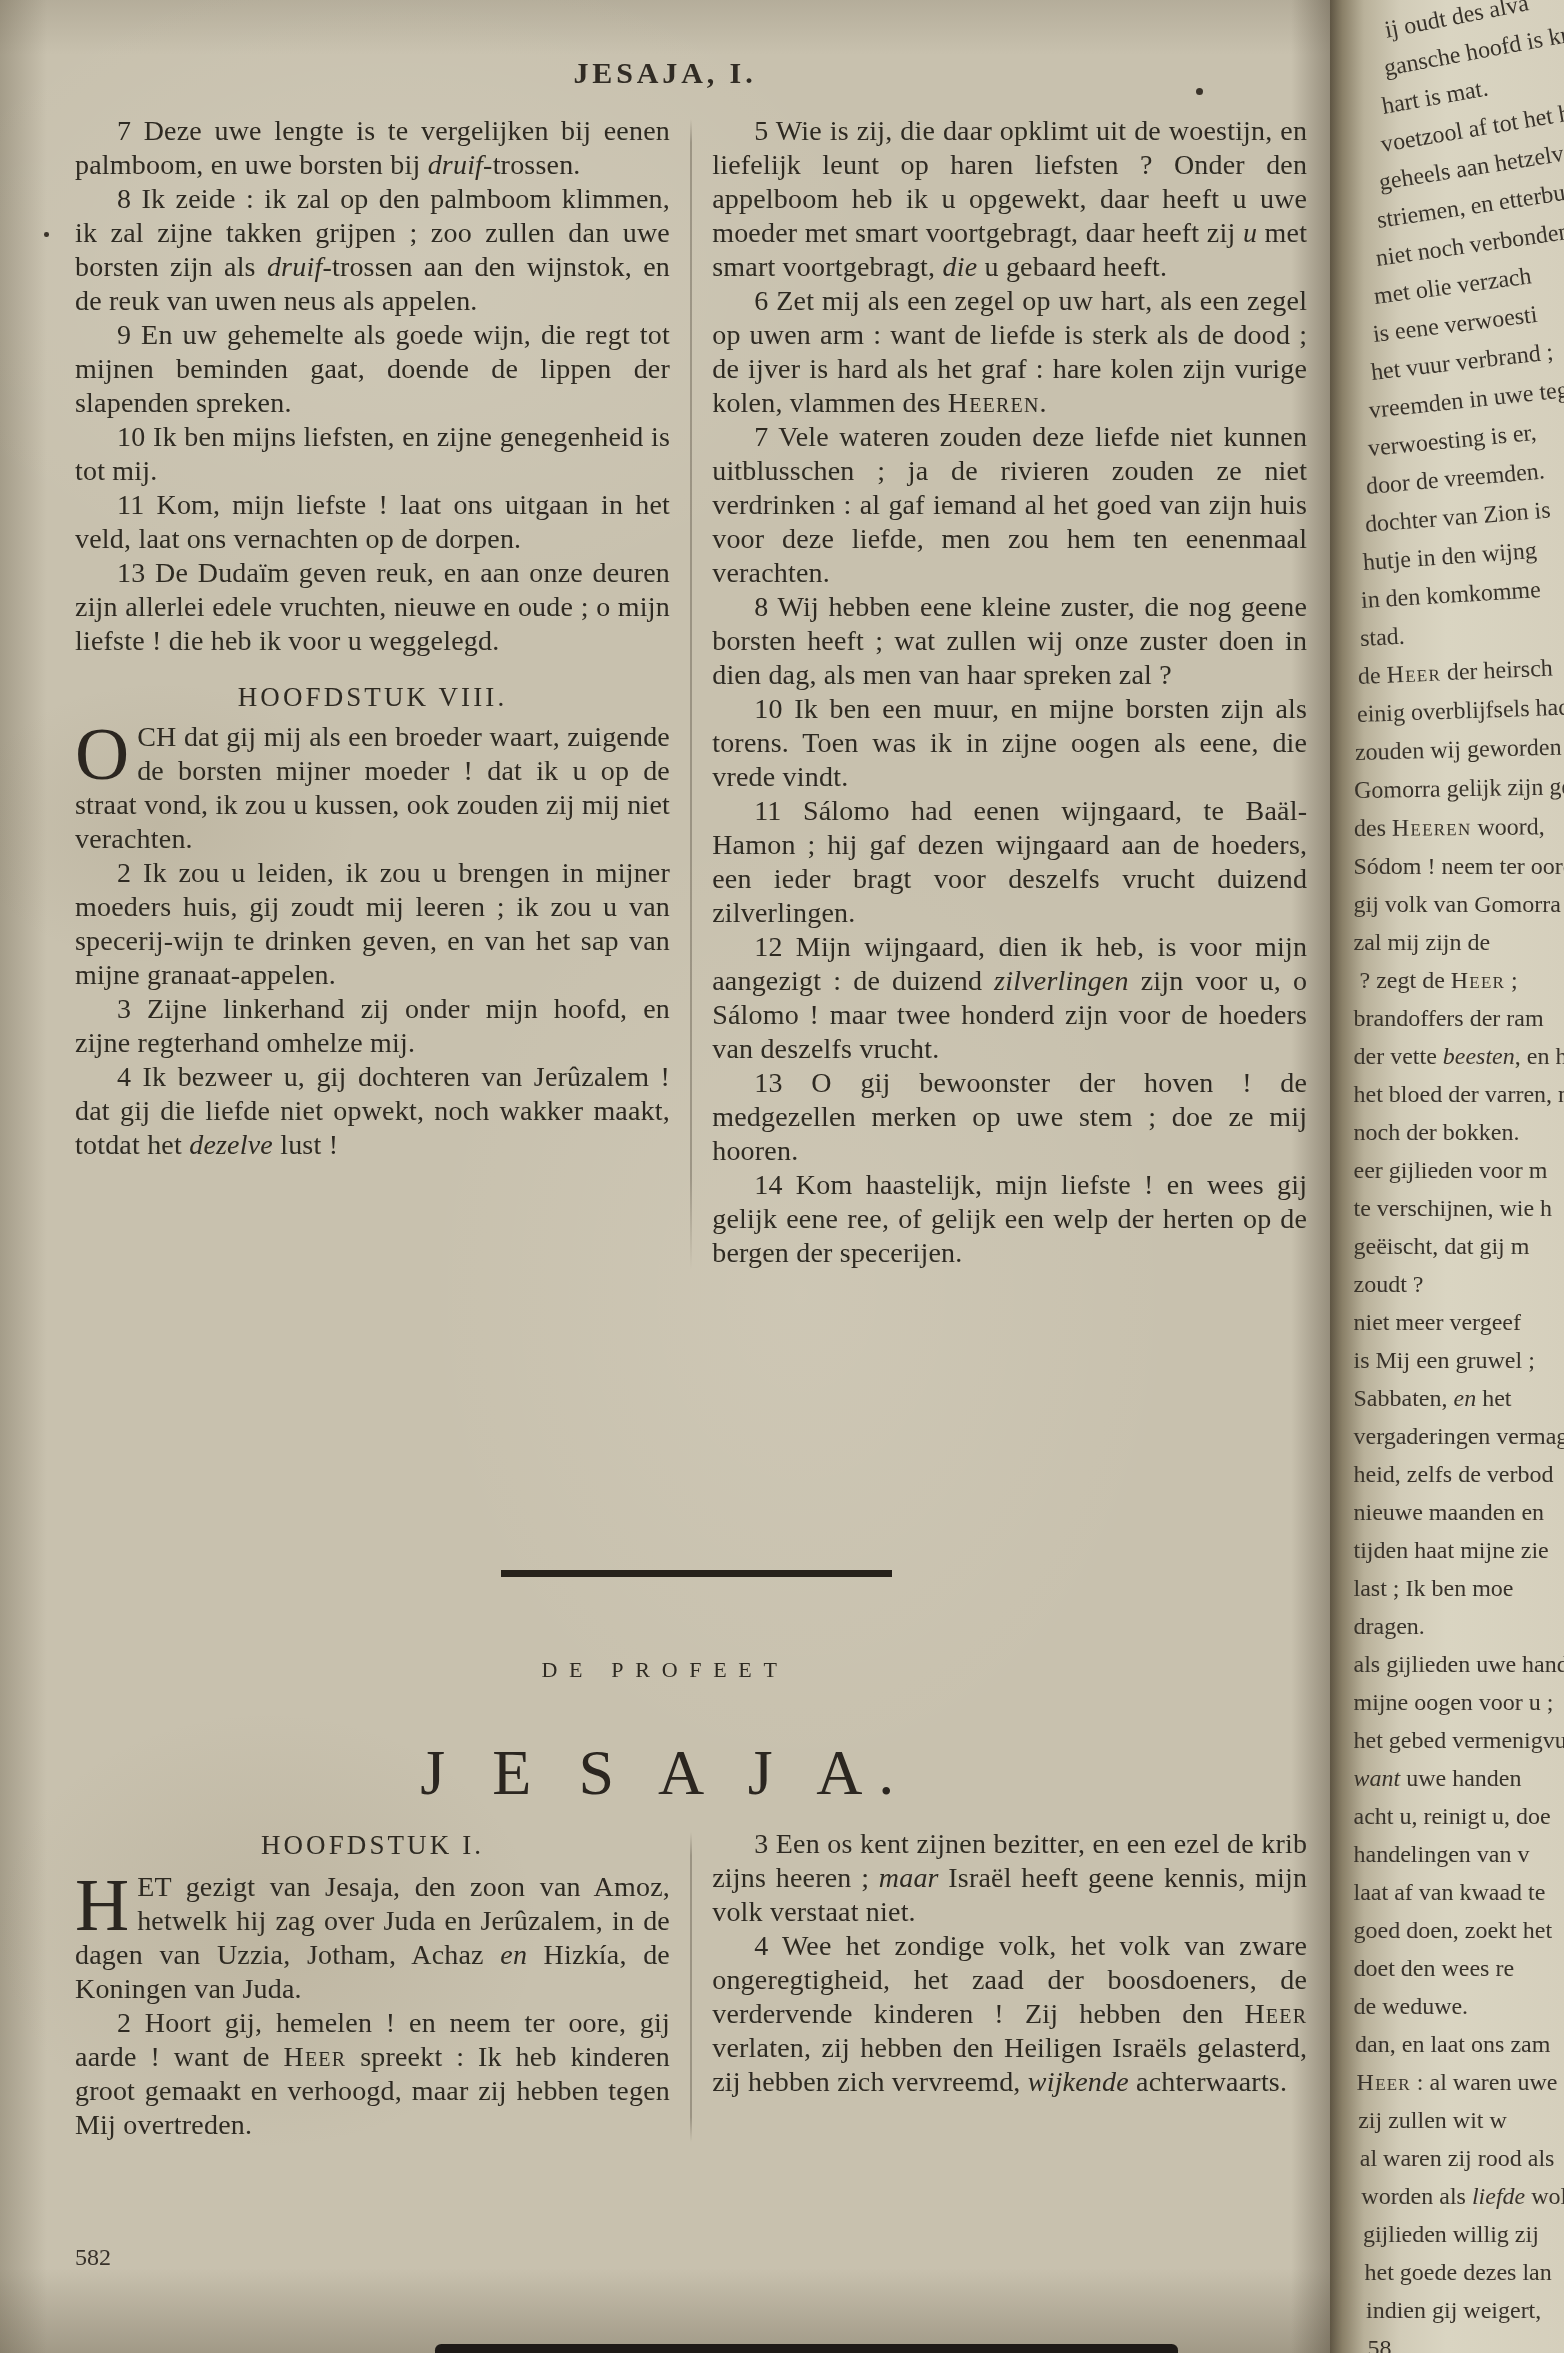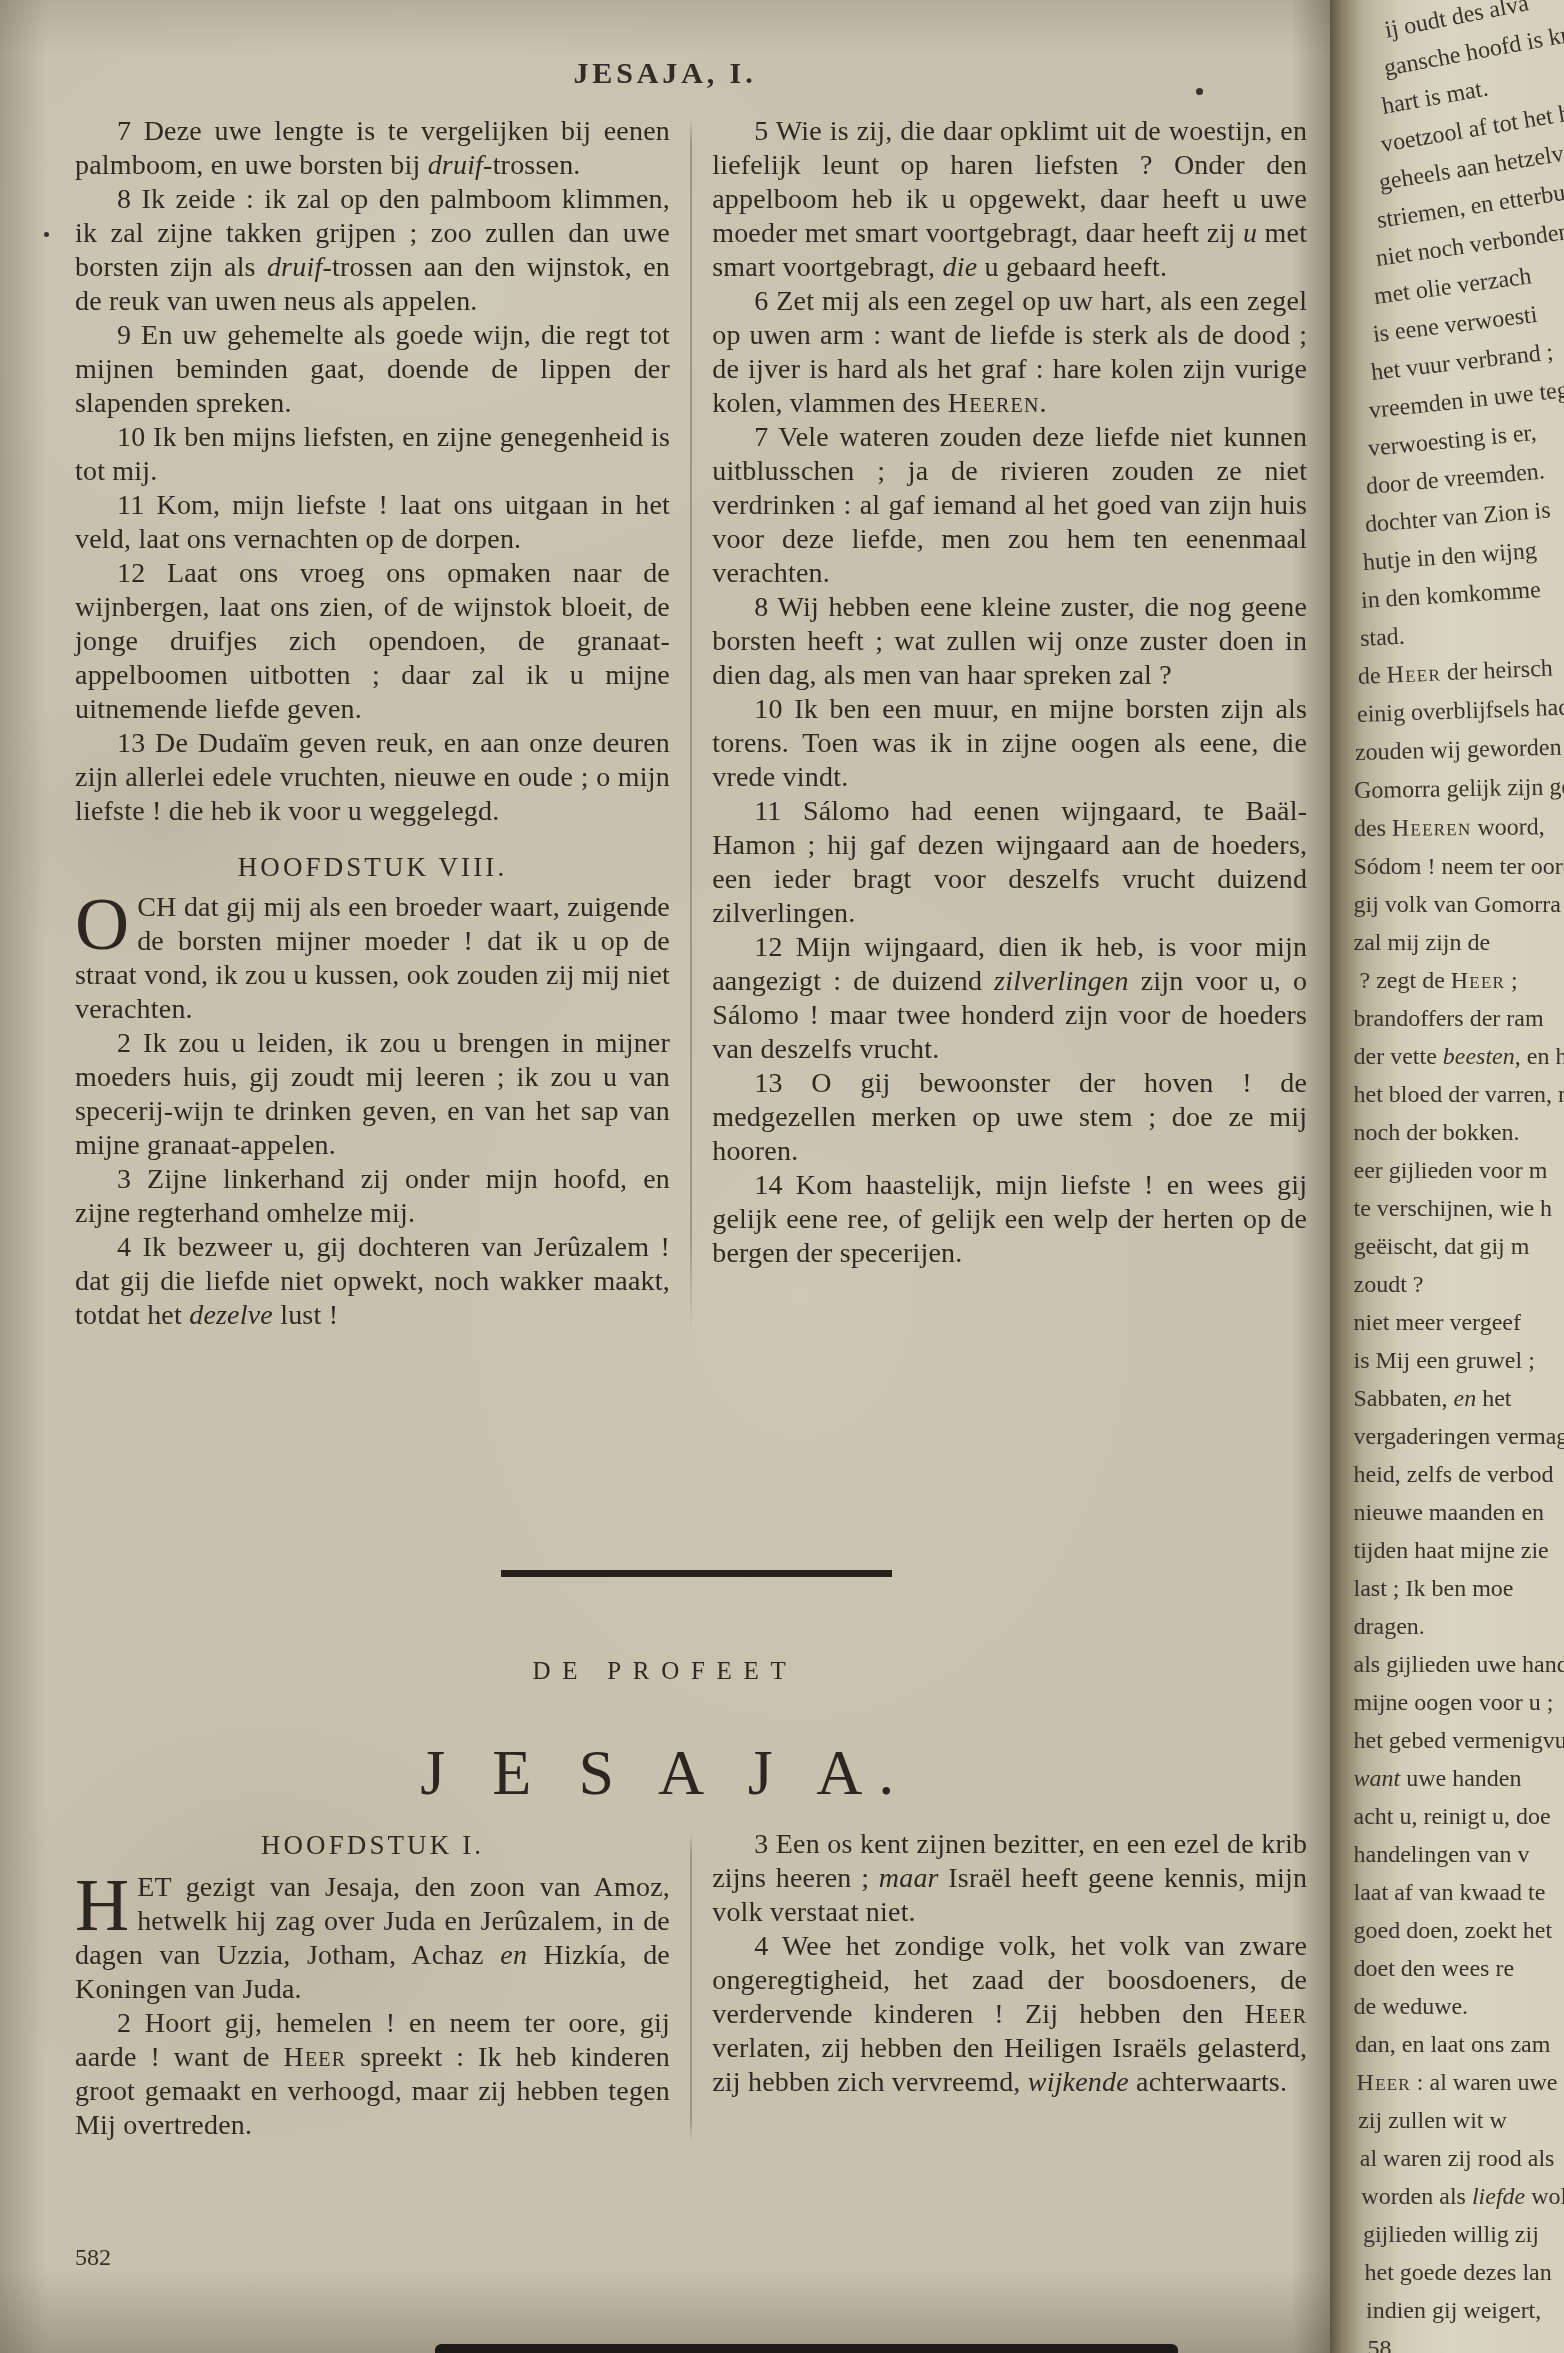--- a/index.html
+++ b/index.html
@@ -52,21 +52,21 @@
     margin:23.5px 0 7.8px;text-align:center;font-weight:400;
     font-size:27px;letter-spacing:3.1px;color:#2e2a22;
   }
   #bottom-cols .chap{margin-top:3.1px;margin-bottom:9.4px;}
   .sc{font-variant:small-caps;letter-spacing:1.2px;}
   .it{font-style:italic;}
 
   .divider{position:absolute;top:1570px;left:501px;width:391px;height:7px;background:#27221b;}
   .kicker{
     position:absolute;top:1657px;left:0;width:1330px;text-align:center;
-    font-size:25px;letter-spacing:11.7px;white-space:nowrap;color:#2e2a22;
+    font-size:22px;letter-spacing:11.7px;white-space:nowrap;color:#2e2a22;
   }
   .big-title{
     position:absolute;top:1736px;left:0;width:1330px;text-align:center;
     font-size:64px;letter-spacing:15.6px;white-space:nowrap;font-weight:400;color:#2b2620;
   }
   .pageno{position:absolute;top:2244px;left:75px;width:595px;font-size:24px;color:#37312a;}
   .bottom-band{
     position:absolute;bottom:0;left:435px;width:743px;height:10.2px;
     background:#151210;border-radius:6.3px 6.3px 0 0;opacity:.94;
   }
@@ -98,21 +98,20 @@
     <div class="speck" id="speck-2"></div>
 
     <div class="cols" id="top-cols">
       <div class="col">
         <div>
             <p class="verse">7 Deze uwe lengte is te vergelijken bij eenen palmboom, en uwe borsten bij <span class="it">druif</span>-trossen.</p>
             <p class="verse">8 Ik zeide&nbsp;: ik zal op den palmboom klimmen, ik zal zijne takken grijpen&nbsp;; zoo zullen dan uwe borsten zijn als <span class="it">druif</span>-trossen aan den wijnstok, en de reuk van uwen neus als appelen.</p>
             <p class="verse">9 En uw gehemelte als goede wijn, die regt tot mijnen beminden gaat, doende de lippen der slapenden spreken.</p>
             <p class="verse">10 Ik ben mijns liefsten, en zijne genegenheid is tot mij.</p>
             <p class="verse">11 Kom, mijn liefste&nbsp;! laat ons uitgaan in het veld, laat ons vernachten op de dorpen.</p>
-            <p class="verse">12 Laat ons vroeg ons opmaken naar de wijnbergen, laat ons zien, of de wijnstok bloeit, de jonge druifjes zich opendoen, de granaat-appelboomen uitbotten&nbsp;; daar zal ik u mijne uitnemende liefde geven.</p>
             <p class="verse">13 De Dudaïm geven reuk, en aan onze deuren zijn allerlei edele vruchten, nieuwe en oude&nbsp;; o mijn liefste&nbsp;! die heb ik voor u weggelegd.</p>
           </div>
         <h3 class="chap">HOOFDSTUK VIII.</h3>
         <div>
             <p class="verse chapter-start"><span class="dropcap">O</span>CH dat gij mij als een broeder waart, zuigende de borsten mijner moeder&nbsp;! dat ik u op de straat vond, ik zou u kussen, ook zouden zij mij niet verachten.</p>
             <p class="verse">2 Ik zou u leiden, ik zou u brengen in mijner moeders huis, gij zoudt mij leeren&nbsp;; ik zou u van specerij-wijn te drinken geven, en van het sap van mijne granaat-appelen.</p>
             <p class="verse">3 Zijne linkerhand zij onder mijn hoofd, en zijne regterhand omhelze mij.</p>
             <p class="verse">4 Ik bezweer u, gij dochteren van Jerûzalem&nbsp;! dat gij die liefde niet opwekt, noch wakker maakt, totdat het <span class="it">dezelve</span> lust&nbsp;!</p>
           </div>
       </div>

